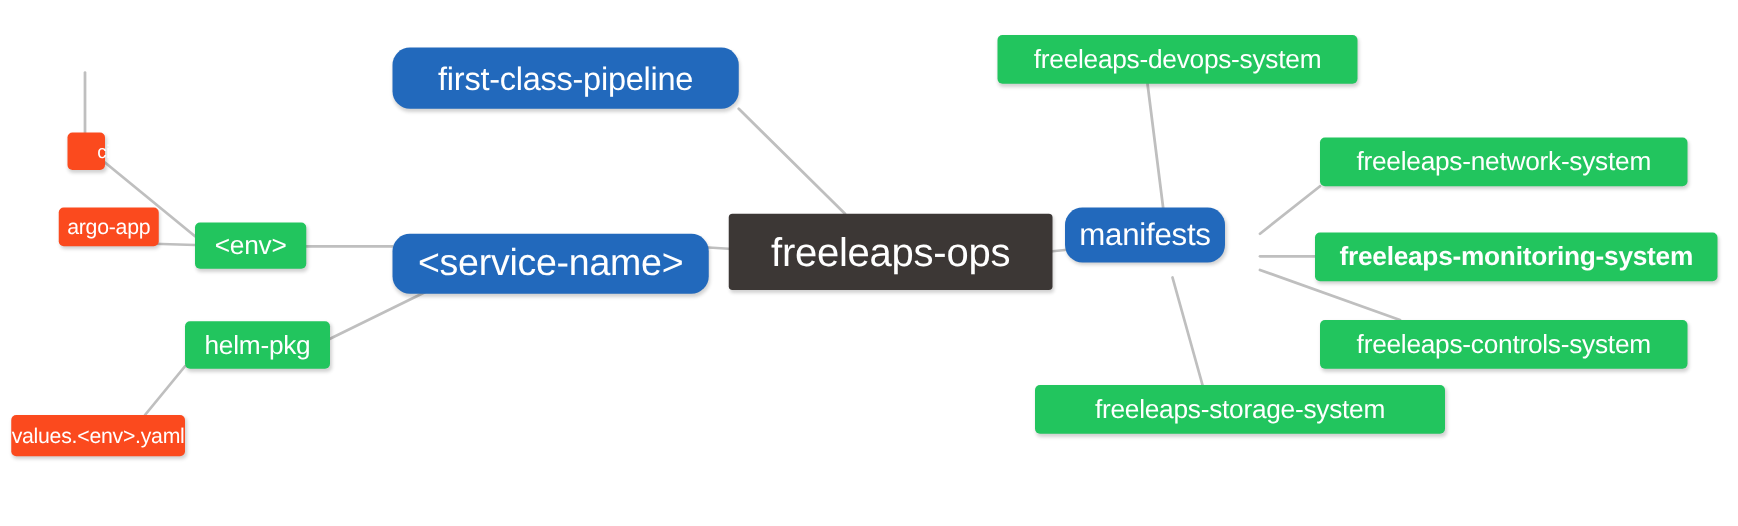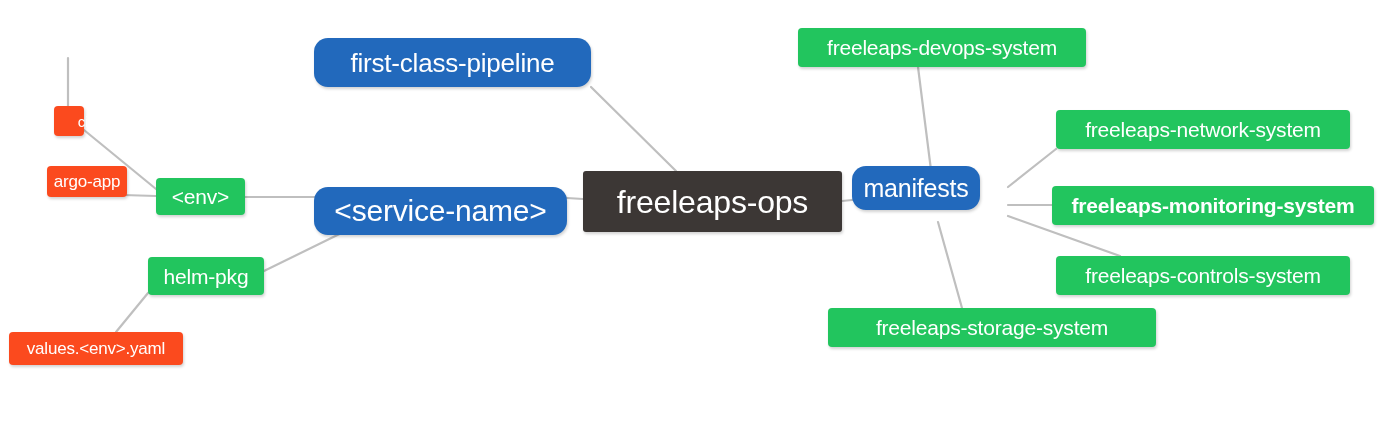--- a/index.html
+++ b/index.html
@@ -87,21 +87,21 @@
 
 
   <div class="node node-red" style="left:54px; top:106px; width:30px; height:30px; font-size:15px;padding-left:28px;">ci</div>
 
   <div class="node node-red" style="left:31px; top:166px; width:80px; height:31px; font-size:17px;margin-left:16px;">argo-app</div>
 
   <div class="node node-green" style="left:156px; top:178px; width:89px; height:37px; font-size:21px;">&lt;env&gt;</div>
 
   <div class="node node-green" style="left:148px; top:257px; width:116px; height:38px; font-size:21px;">helm-pkg</div>
 
-  <div class="node node-red" style="left:9px; top:332px; width:174px; height:33px; font-size:17px;">values.&lt;env&gt;.yaml</div>
+  <div class="node node-red" style="left:9px; top:332px; width:139px; height:33px; font-size:17px;">values.&lt;env&gt;.yaml</div>
 
   <div class="node node-blue" style="left:314px; top:38px; width:277px; height:49px; font-size:26px;">first-class-pipeline</div>
 
   <div class="node node-blue" style="left:314px; top:187px; width:253px; height:48px; font-size:30px;">&lt;service-name&gt;</div>
 
   <div class="node node-root" style="left:583px; top:171px; width:259px; height:61px; font-size:32px;">freeleaps-ops</div>
 
   <div class="node node-blue" style="left:852px; top:166px; width:128px; height:44px; font-size:25px;">manifests</div>
 
   <div class="node node-green" style="left:798px; top:28px; width:288px; height:39px; font-size:21px;">freeleaps-devops-system</div>

